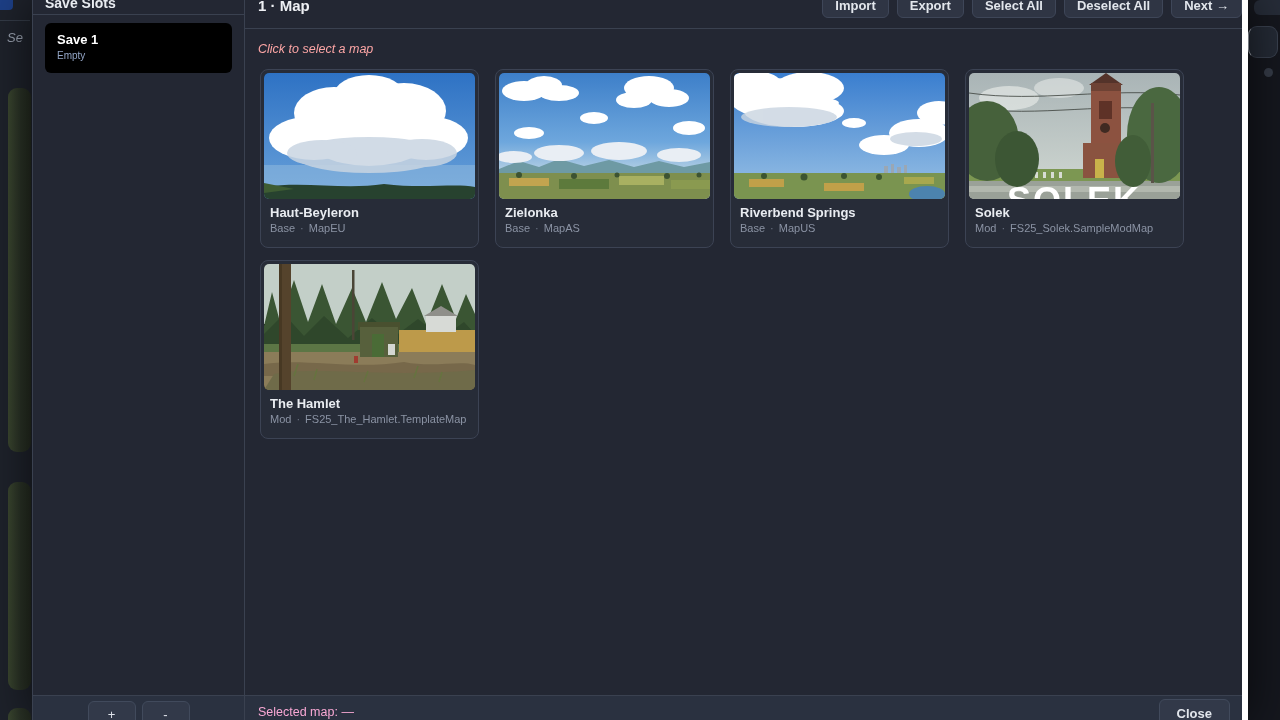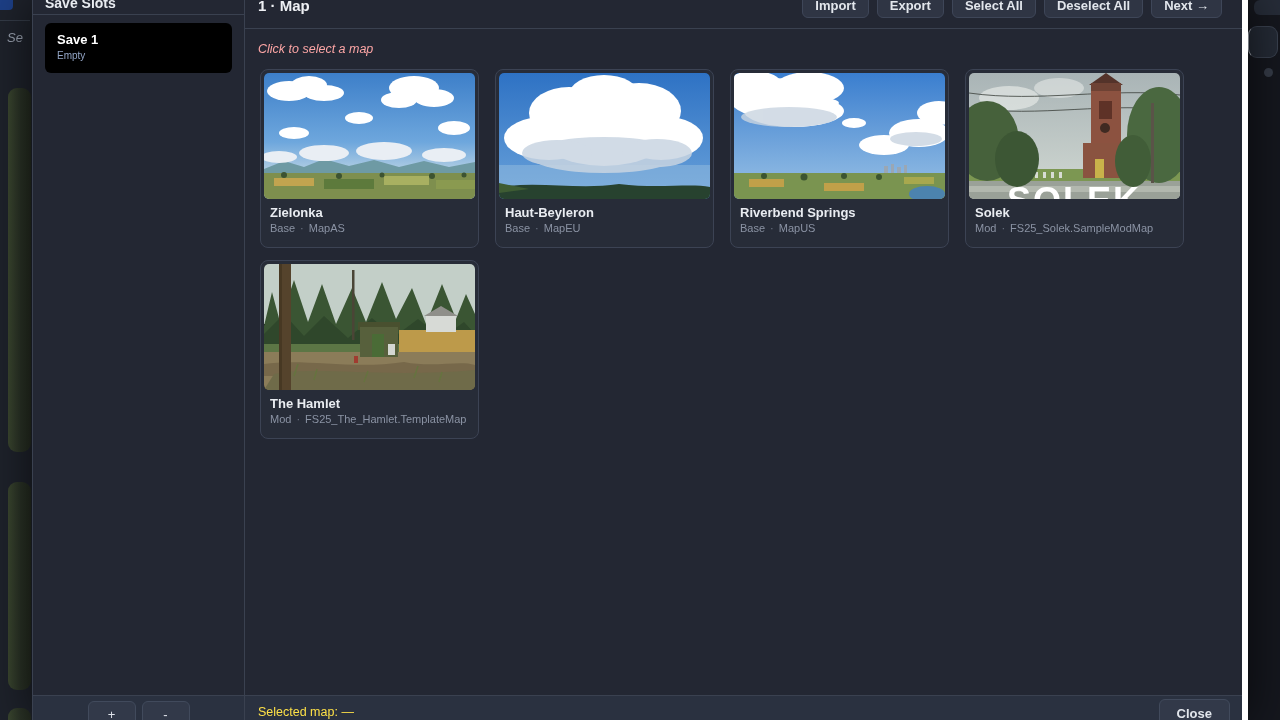--- a/index.html
+++ b/index.html
@@ -36,41 +36,41 @@
   .slot { margin:8px 12px 0; background:#000000; border-radius:6px; padding:9px 12px 12px; cursor:pointer; }
   .slot-name { font-size:13px; font-weight:bold; color:#ffffff; }
   .slot-status { margin-top:3px; font-size:10px; color:#93a5c6; }
   .sb-footer { margin-top:auto; height:25px; background:#2a3140; border-top:1px solid #3a4150;
                display:flex; justify-content:center; gap:6px; padding-top:5px; }
   .mini-btn { width:48px; height:26px; background:#323949; border:1px solid #414a5c; border-radius:6px;
               color:#dfe3ea; font-size:13px; font-family:inherit; cursor:pointer; line-height:1; }
 
   
   .main { flex:1; display:flex; flex-direction:column; position:relative; }
-  .main-header { height:28px; display:flex; padding:0 20px 0 13px; }
+  .main-header { height:28px; display:flex; padding:0 0 0 13px; }
   .main-title { margin-top:-4px; font-size:15px; font-weight:bold; color:#eef0f4; line-height:20px; }
   .toolbar { margin-left:auto; display:flex; gap:8px; margin-top:-8px; }
   .tb-btn { height:26px; padding:0 12px; background:#2f3544; border:1px solid #3e4658; border-radius:6px;
             color:#e2e6ec; font-size:13px; font-weight:bold; font-family:inherit; cursor:pointer; white-space:nowrap; }
   .main-divider { height:1px; background:#3a4150; }
   .hint { padding:13px 13px 0; font-size:12.5px; font-style:italic; color:#fca5a5; line-height:15px; }
 
   .grid { padding:12px 15px; display:grid; grid-template-columns:repeat(4,219px); gap:12px 16px;
           align-content:start; flex:1; overflow:hidden; }
   .card { width:219px; height:179px; background:#272c38; border:1px solid #3c4354; border-radius:8px;
           overflow:hidden; cursor:pointer; }
   .thumb { margin:3px; width:211px; height:126px; border-radius:5px; overflow:hidden; position:relative; background:#0b0d12; }
   .thumb svg { display:block; }
   .card-title { margin:6px 9px 0; font-size:13px; font-weight:bold; color:#e9ecf1; line-height:15px; }
   .card-sub { margin:2px 9px 0; font-size:11px; color:#8b93a4; line-height:13px; }
   .card-sub .dot { margin:0 5px; color:#6d7585; }
 
   .main-footer { margin-top:auto; height:25px; background:#2a3140; border-top:1px solid #3a4150;
                  padding:6px 13px 0; position:relative; }
-  .selected-label { font-size:12.5px; color:#fde047; }
+  .selected-label { font-size:12.5px; color:#f9a8d4; }
   .close-btn { position:absolute; right:12px; top:3px; height:28px; padding:0 17px;
                background:#323949; border:1px solid #414a5c; border-radius:6px;
                color:#e2e6ec; font-size:13px; font-weight:bold; font-family:inherit; cursor:pointer; }
 </style>
 </head>
 <body>
 
 <div class="page">
 
   <div class="bg-left">
@@ -110,20 +110,52 @@
           <button class="tb-btn">Export</button>
           <button class="tb-btn">Select All</button>
           <button class="tb-btn">Deselect All</button>
           <button class="tb-btn">Next →</button>
         </div>
       </div>
       <div class="main-divider"></div>
       <div class="hint">Click to select a map</div>
 
       <div class="grid">
+
+        <div class="card">
+          <div class="thumb">
+            <svg width="211" height="126" viewBox="0 0 211 126">
+              <defs>
+                <linearGradient id="hsky" x1="0" y1="0" x2="0" y2="1">
+                  <stop offset="0" stop-color="#2e72c4"></stop>
+                    <stop offset="1" stop-color="#6aa2da"></stop>
+                </linearGradient>
+              </defs>
+              <rect width="211" height="126" fill="url(#hsky)"></rect>
+              <rect y="92" width="211" height="22" fill="#9cc0e0" opacity=".45"></rect>
+              <g fill="#ffffff">
+                <ellipse cx="105" cy="55" rx="70" ry="38"></ellipse>
+                  <ellipse cx="70" cy="40" rx="40" ry="26"></ellipse>
+                <ellipse cx="140" cy="38" rx="42" ry="28"></ellipse>
+                  <ellipse cx="105" cy="22" rx="35" ry="20"></ellipse>
+                <ellipse cx="50" cy="65" rx="45" ry="22"></ellipse>
+                  <ellipse cx="162" cy="65" rx="42" ry="22"></ellipse>
+              </g>
+              <g fill="#c9d5e2" opacity=".85">
+                <ellipse cx="105" cy="82" rx="75" ry="18"></ellipse>
+                  <ellipse cx="58" cy="80" rx="35" ry="13"></ellipse>
+                  <ellipse cx="158" cy="80" rx="35" ry="14"></ellipse>
+              </g>
+              <path d="M0,114 C40,108 80,117 120,111 C160,116 190,110 211,114 L211,126 0,126 Z" fill="#27422f"></path>
+              <path d="M0,110 L30,116 0,120 Z" fill="#3e5c33"></path>
+            </svg>
+          </div>
+          <div class="card-title">Haut-Beyleron</div>
+          <div class="card-sub"><span>Base</span><span class="dot">·</span><span>MapEU</span></div>
+        </div>
 
         <div class="card">
           <div class="thumb">
             <svg width="211" height="126" viewBox="0 0 211 126">
               <defs>
                 <linearGradient id="zsky" x1="0" y1="0" x2="0" y2="1">
                   <stop offset="0" stop-color="#3d7fc9"></stop>
                     <stop offset=".55" stop-color="#6ea7dd"></stop>
                     <stop offset=".8" stop-color="#b9d2e4"></stop>
                 </linearGradient>
@@ -162,52 +194,20 @@
             </svg>
           </div>
           <div class="card-title">Zielonka</div>
           <div class="card-sub"><span>Base</span><span class="dot">·</span><span>MapAS</span></div>
         </div>
 
         <div class="card">
           <div class="thumb">
             <svg width="211" height="126" viewBox="0 0 211 126">
               <defs>
-                <linearGradient id="hsky" x1="0" y1="0" x2="0" y2="1">
-                  <stop offset="0" stop-color="#2e72c4"></stop>
-                    <stop offset="1" stop-color="#6aa2da"></stop>
-                </linearGradient>
-              </defs>
-              <rect width="211" height="126" fill="url(#hsky)"></rect>
-              <rect y="92" width="211" height="22" fill="#9cc0e0" opacity=".45"></rect>
-              <g fill="#ffffff">
-                <ellipse cx="105" cy="55" rx="70" ry="38"></ellipse>
-                  <ellipse cx="70" cy="40" rx="40" ry="26"></ellipse>
-                <ellipse cx="140" cy="38" rx="42" ry="28"></ellipse>
-                  <ellipse cx="105" cy="22" rx="35" ry="20"></ellipse>
-                <ellipse cx="50" cy="65" rx="45" ry="22"></ellipse>
-                  <ellipse cx="162" cy="65" rx="42" ry="22"></ellipse>
-              </g>
-              <g fill="#c9d5e2" opacity=".85">
-                <ellipse cx="105" cy="82" rx="75" ry="18"></ellipse>
-                  <ellipse cx="58" cy="80" rx="35" ry="13"></ellipse>
-                  <ellipse cx="158" cy="80" rx="35" ry="14"></ellipse>
-              </g>
-              <path d="M0,114 C40,108 80,117 120,111 C160,116 190,110 211,114 L211,126 0,126 Z" fill="#27422f"></path>
-              <path d="M0,110 L30,116 0,120 Z" fill="#3e5c33"></path>
-            </svg>
-          </div>
-          <div class="card-title">Haut-Beyleron</div>
-          <div class="card-sub"><span>Base</span><span class="dot">·</span><span>MapEU</span></div>
-        </div>
-
-        <div class="card">
-          <div class="thumb">
-            <svg width="211" height="126" viewBox="0 0 211 126">
-              <defs>
                 <linearGradient id="rsky" x1="0" y1="0" x2="0" y2="1">
                   <stop offset="0" stop-color="#3a7ecf"></stop>
                     <stop offset=".85" stop-color="#8cb8e2"></stop>
                 </linearGradient>
               </defs>
               <rect width="211" height="126" fill="url(#rsky)"></rect>
               <g fill="#ffffff">
                 <ellipse cx="40" cy="25" rx="45" ry="20"></ellipse>
                   <ellipse cx="75" cy="15" rx="35" ry="16"></ellipse>
                 <ellipse cx="20" cy="12" rx="28" ry="14"></ellipse>

